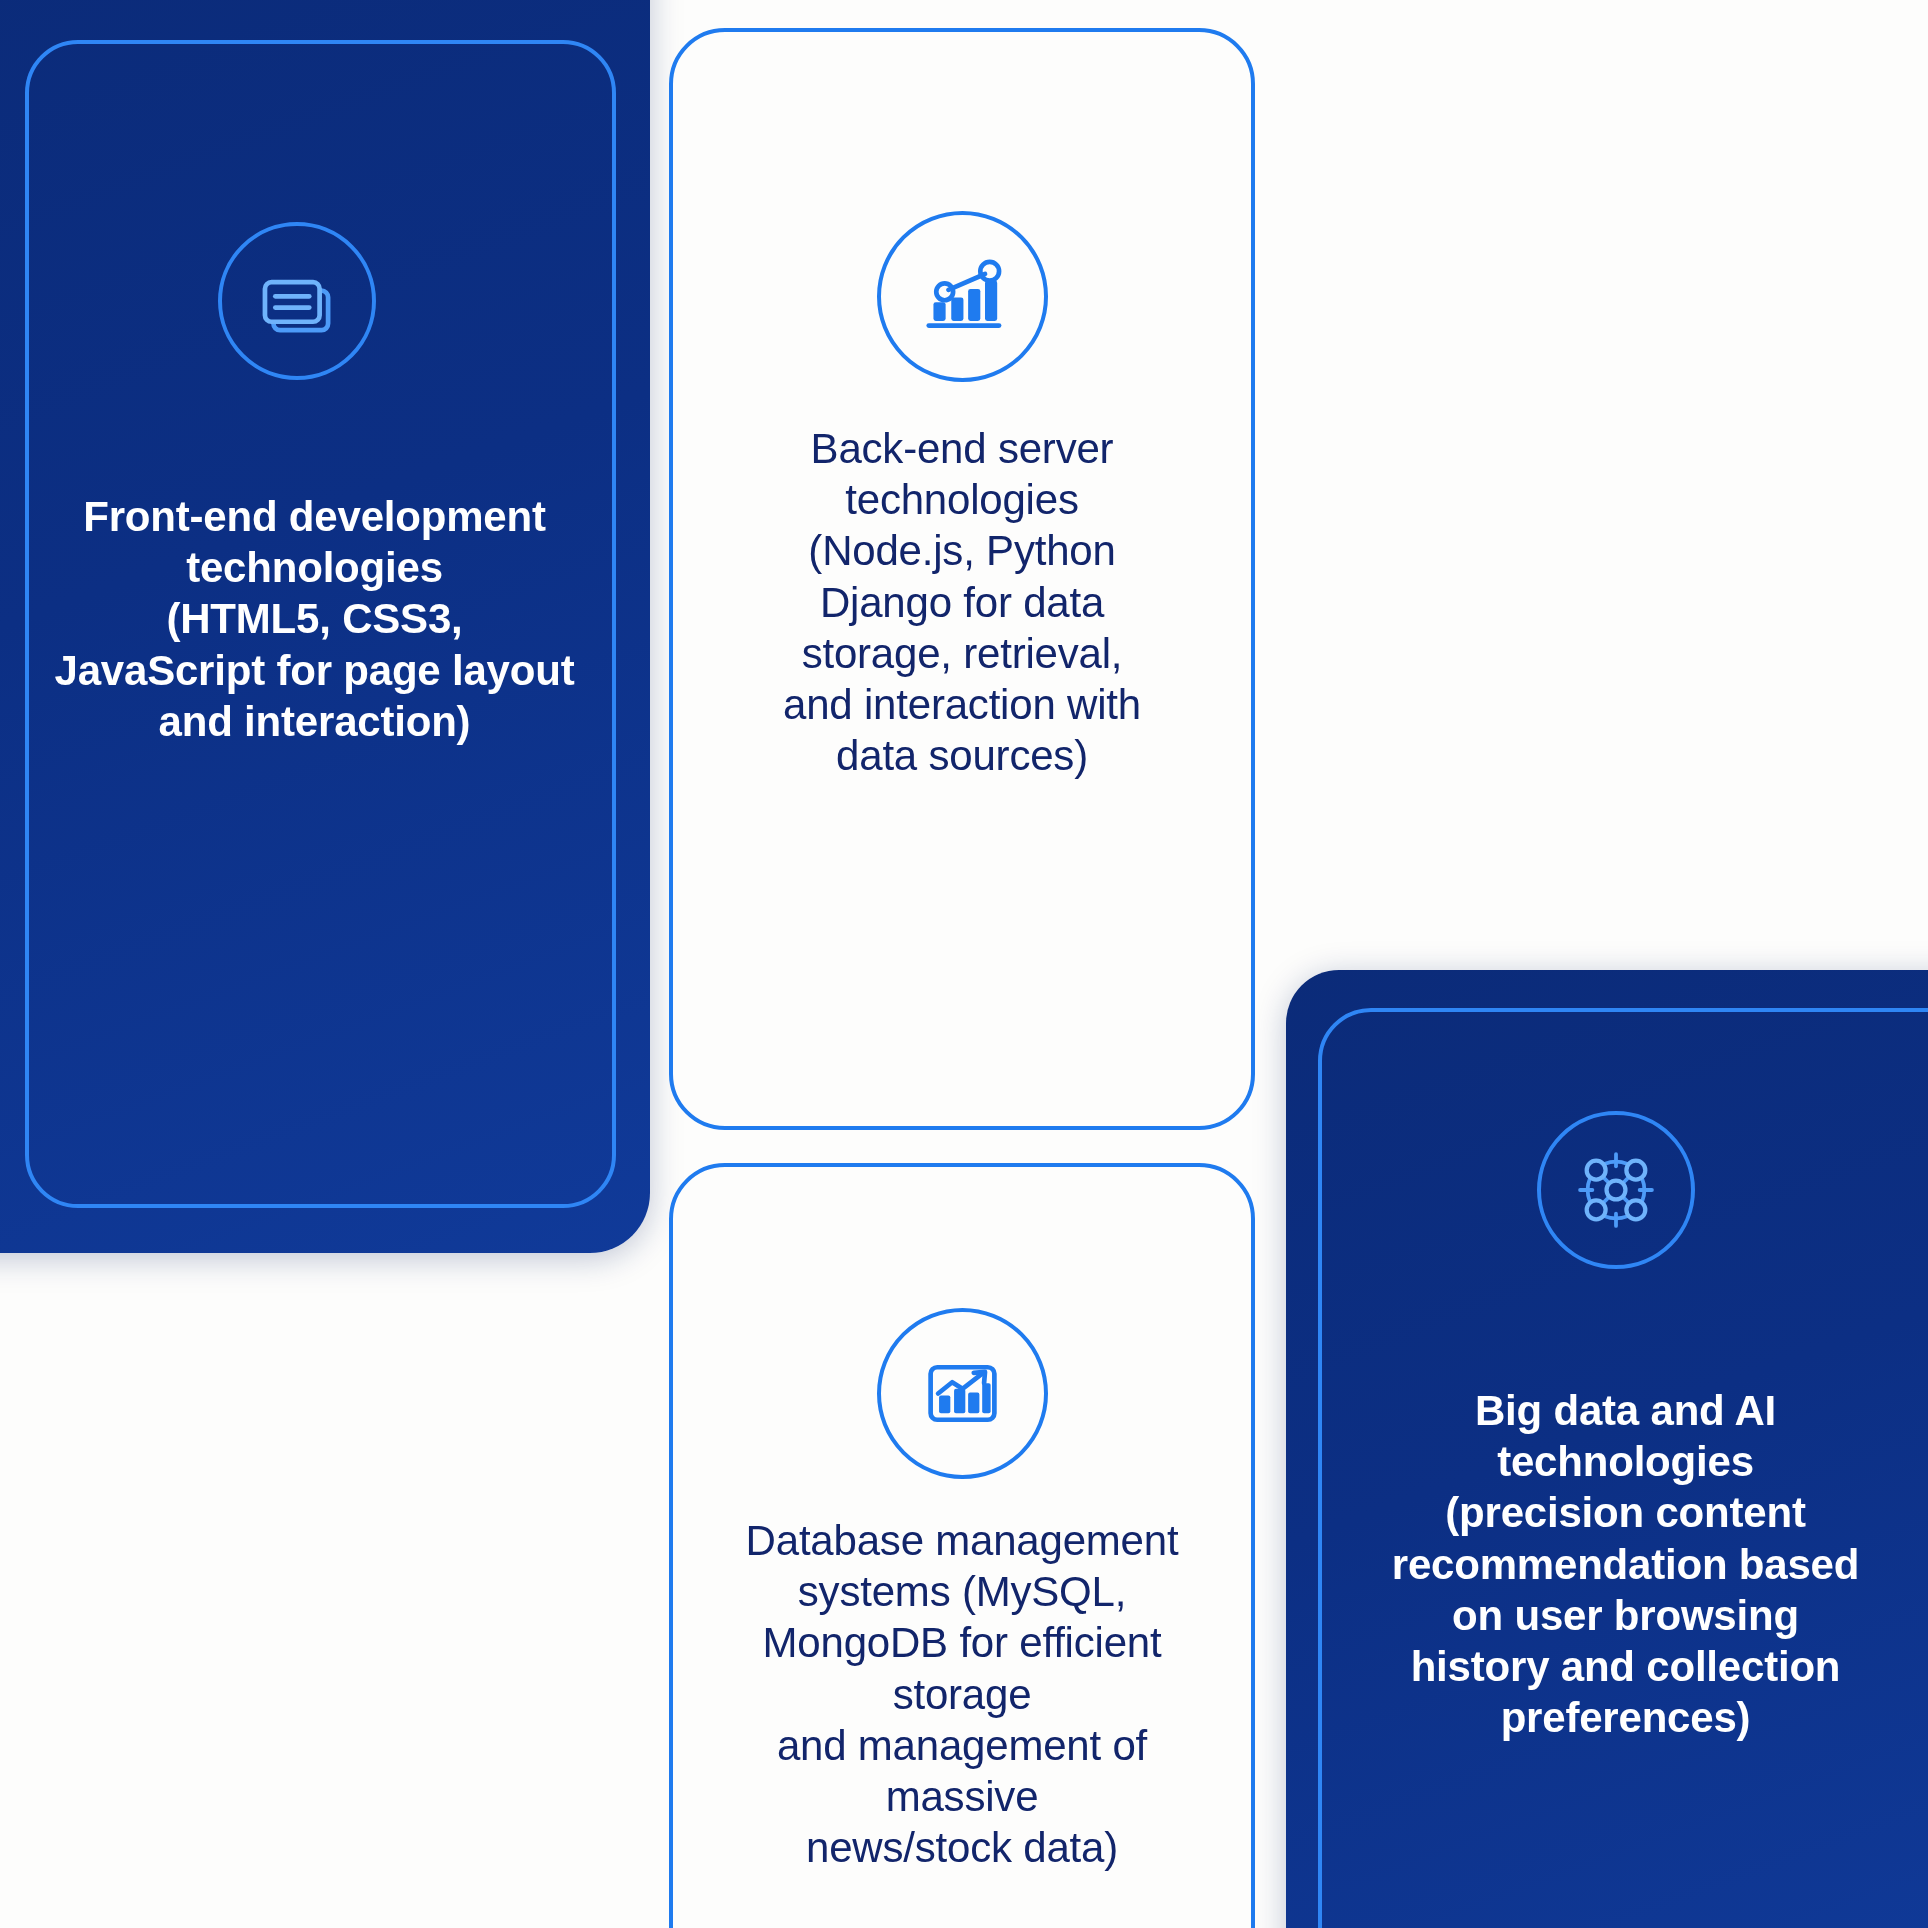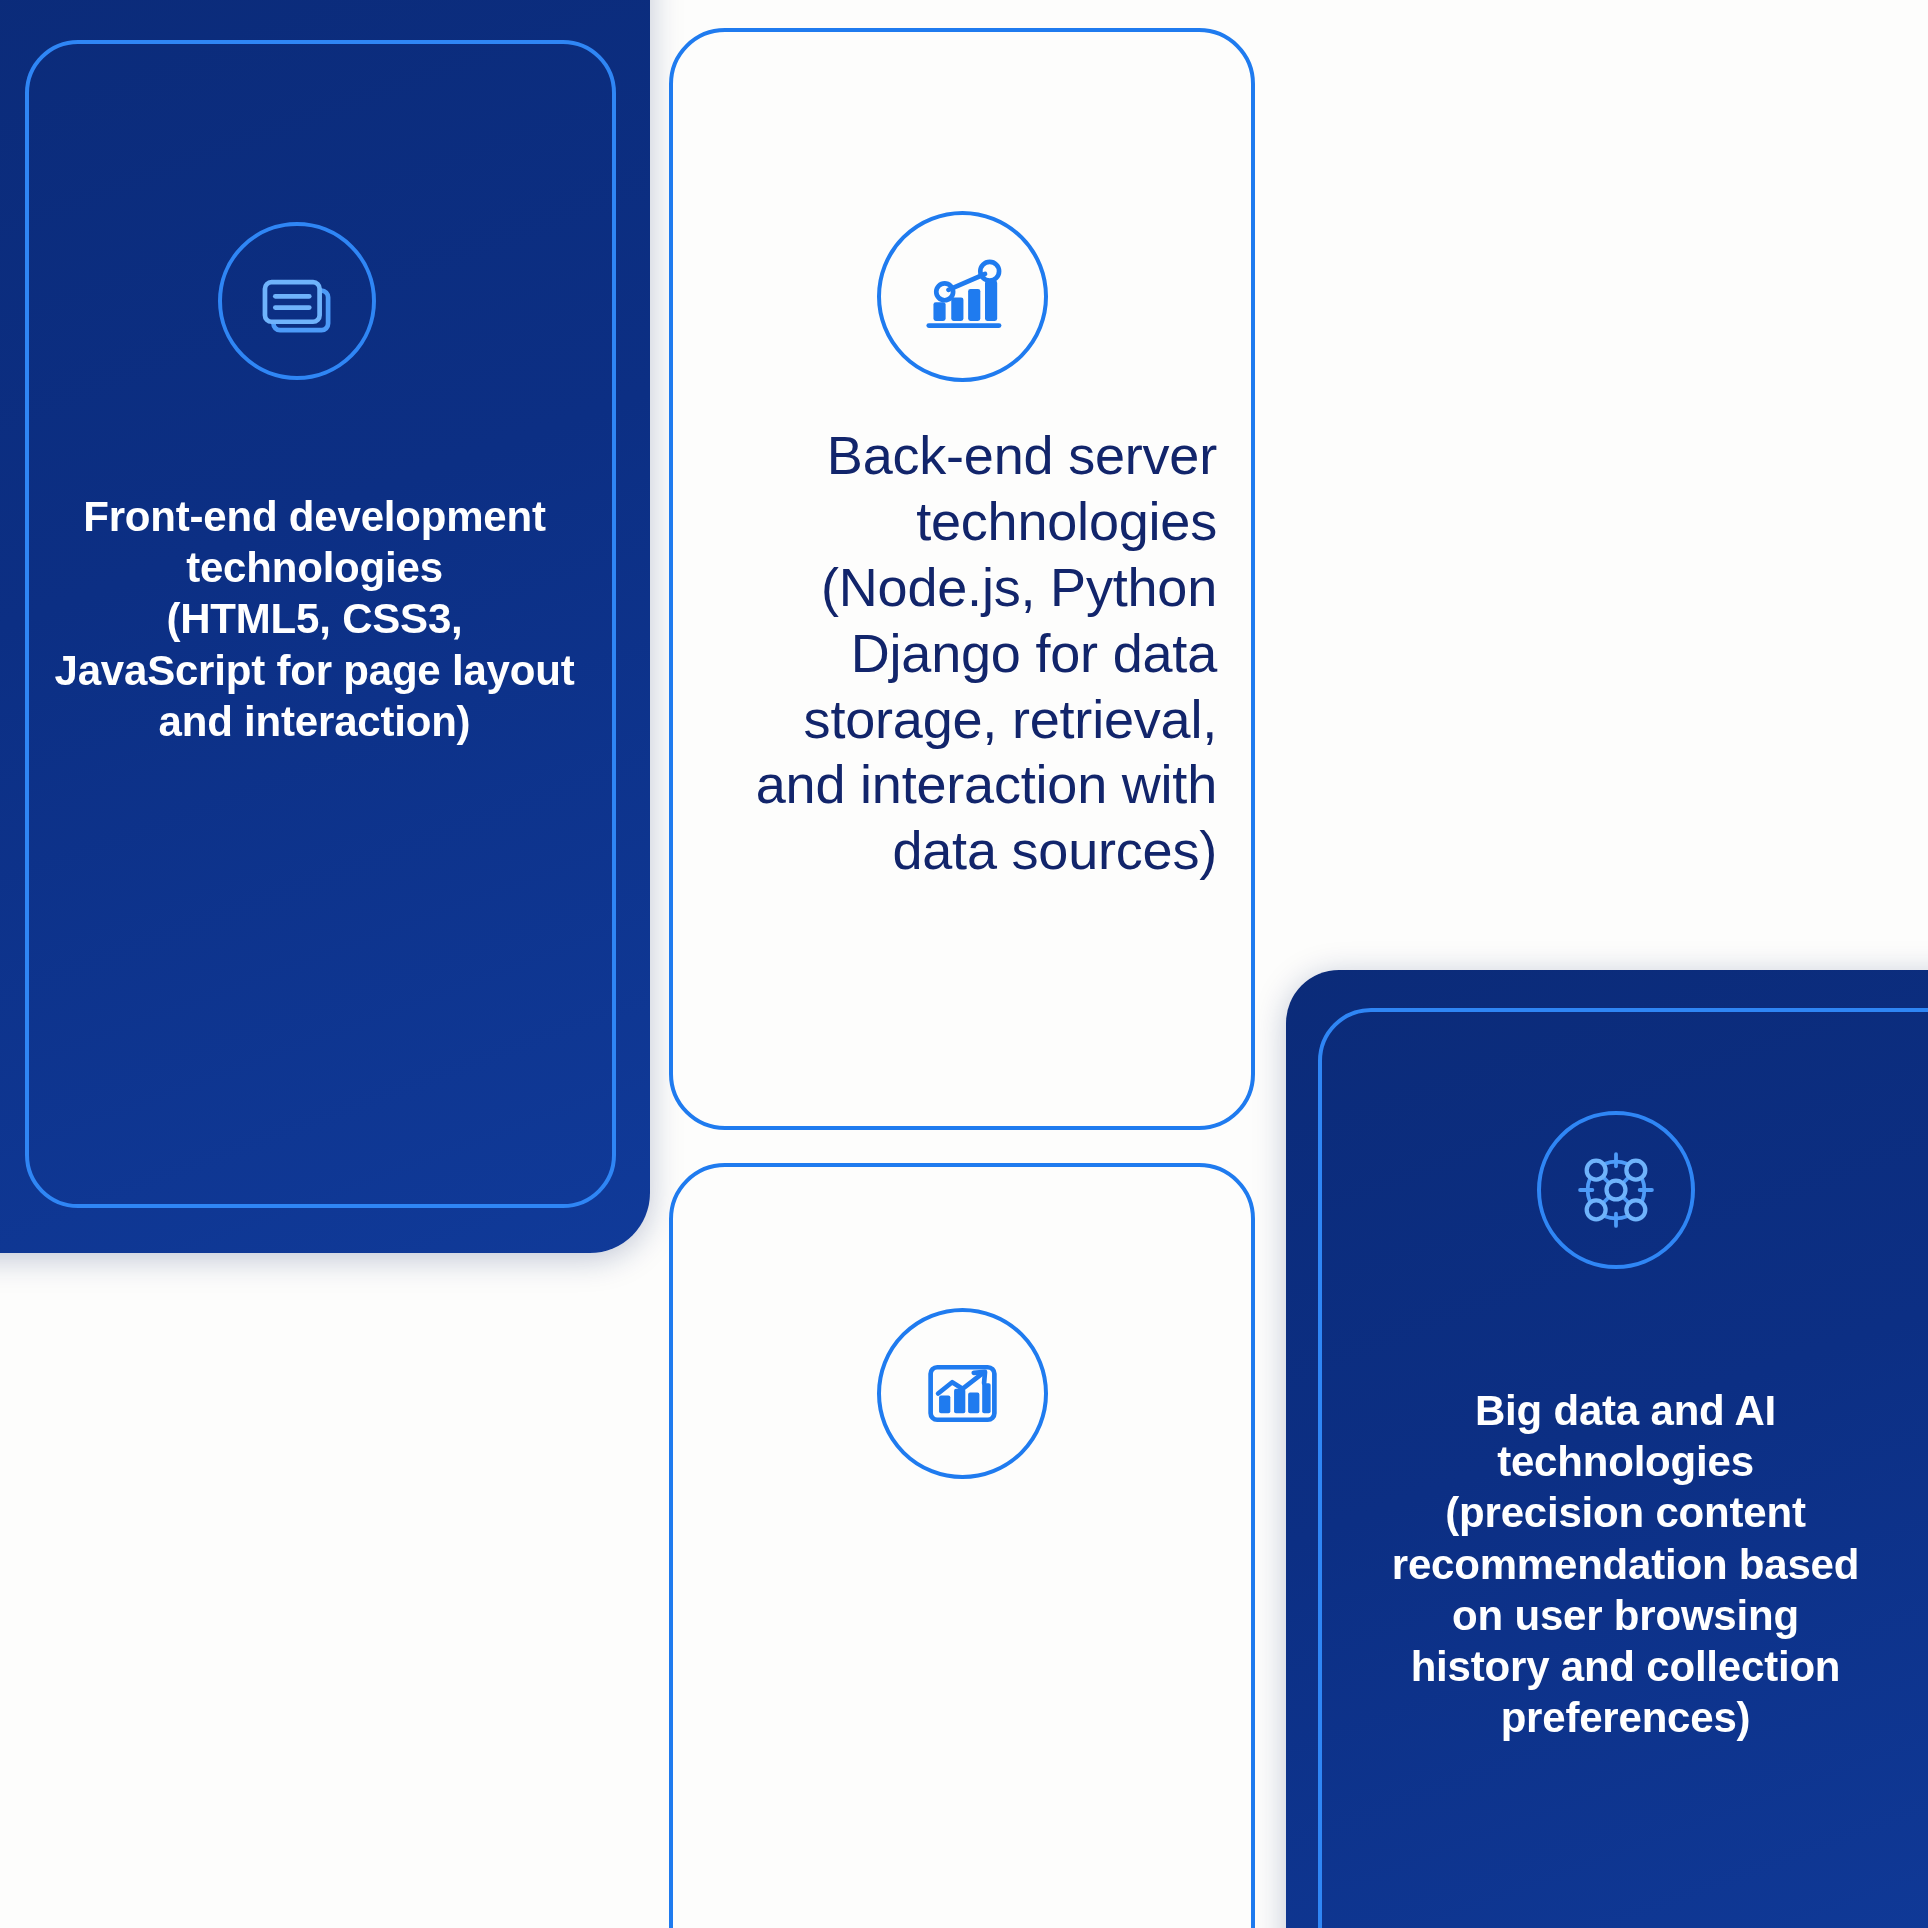--- a/index.html
+++ b/index.html
@@ -77,21 +77,21 @@
     left:56px;right:21px;top:527px;font-size:42px;
   }
 
   
   #card-backend{
     left:669px;top:28px;width:586px;height:1102px;
   }
   #card-backend .icon-wrap{left:0;right:0;top:179px;}
   #card-backend .icon-circle{width:171px;height:171px;}
   #card-backend .card-text{
-    left:34px;right:34px;top:391px;font-size:54px;text-align:right;
+    left:34px;right:34px;top:391px;font-size:42px;
   }
 
   
   #card-database{
     left:669px;top:1163px;width:586px;height:829px;
   }
   #card-database .icon-wrap{left:0;right:0;top:141px;}
   #card-database .icon-circle{width:171px;height:171px;}
   #card-database .card-text{
     left:22.6px;right:22.6px;top:348px;font-size:42px;
@@ -170,20 +170,27 @@
           <rect x="31" y="58" width="12" height="19" rx="2" fill="#1f7bef"></rect>
           <rect x="47" y="51" width="12" height="26" rx="2" fill="#1f7bef"></rect>
           <rect x="62" y="55" width="12" height="22" rx="2" fill="#1f7bef"></rect>
           <rect x="77" y="45" width="9" height="32" rx="2" fill="#1f7bef"></rect>
           <path d="M30 56 L45 44 L56 51 L78 34" stroke="#1f7bef" stroke-width="5" fill="none" stroke-linecap="round" stroke-linejoin="round"></path>
           <path d="M68 34 L80 33 L79 45" stroke="#1f7bef" stroke-width="5" fill="none" stroke-linecap="round" stroke-linejoin="round"></path>
         </svg>
       </div>
     </div>
 
+    <div class="card-text on-light">Database management
+systems (MySQL,
+MongoDB for efficient
+storage
+and management of
+massive
+news/stock data)</div>
   </div>
 
   <div class="card dark" id="card-bigdata">
     <div class="inner-border"></div>
 
     <div class="icon-wrap">
       <div class="icon-circle on-dark">
         <svg width="104" height="104" viewBox="0 0 110 110" fill="none">
           <circle cx="55" cy="55" r="30" stroke="#4d9bf8" stroke-width="4"></circle>
           <line x1="55" y1="17" x2="55" y2="30" stroke="#4d9bf8" stroke-width="4" stroke-linecap="round"></line>

